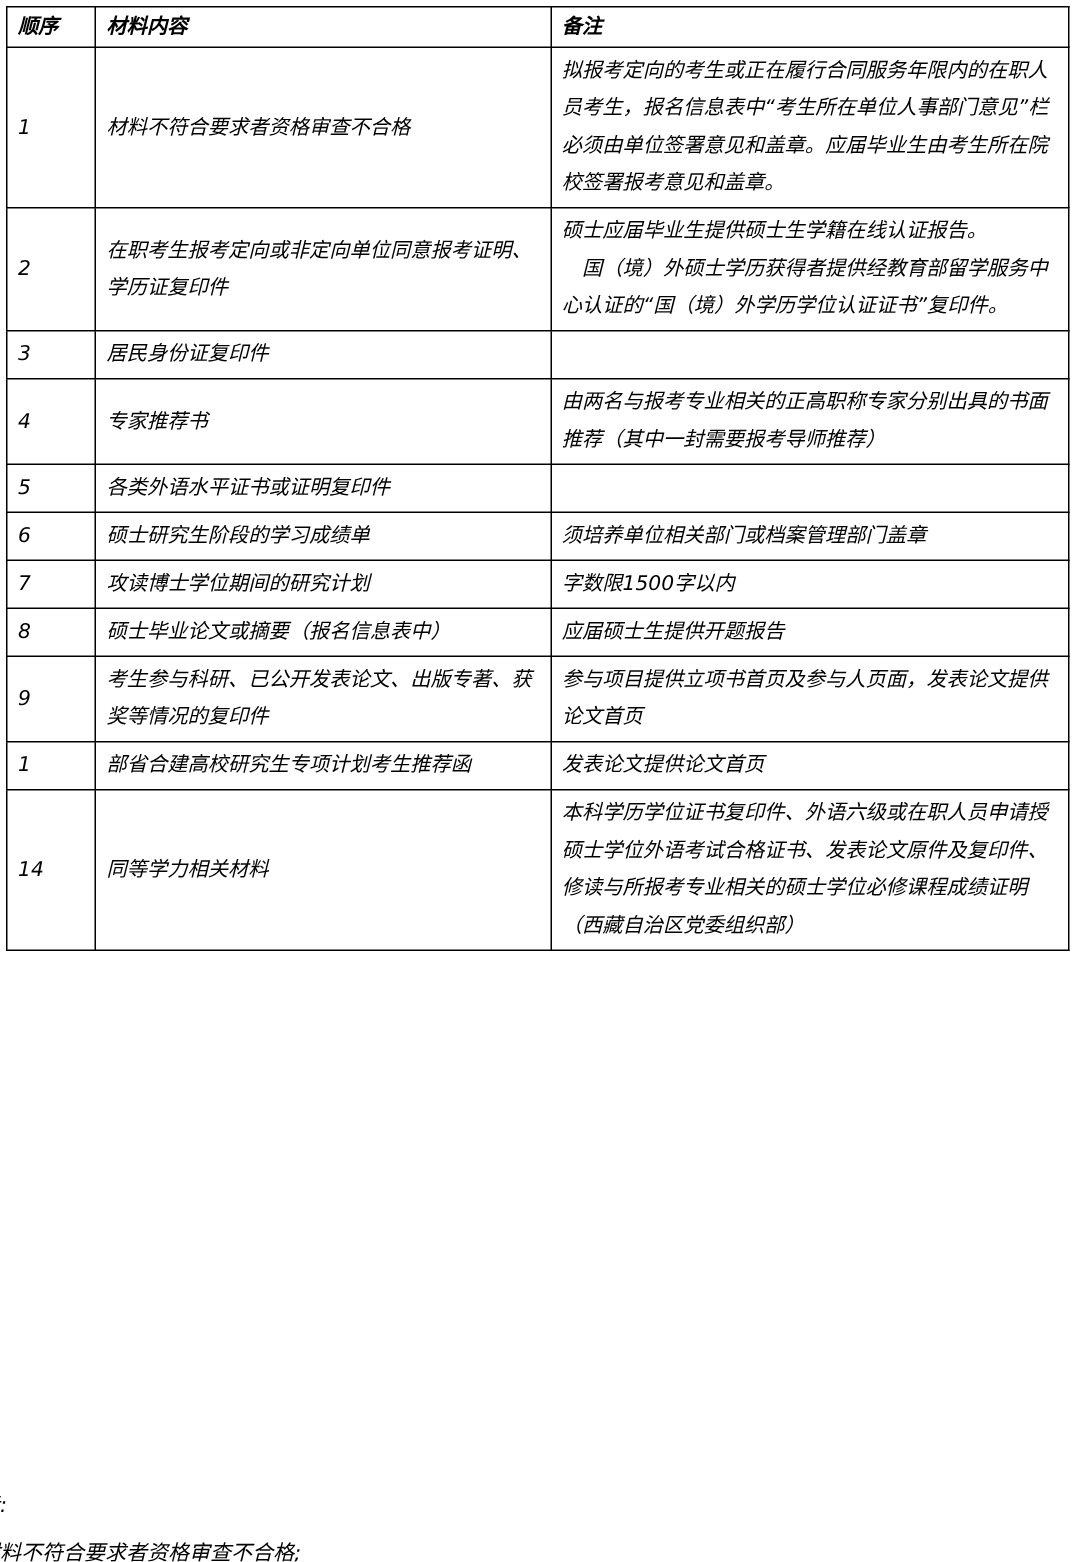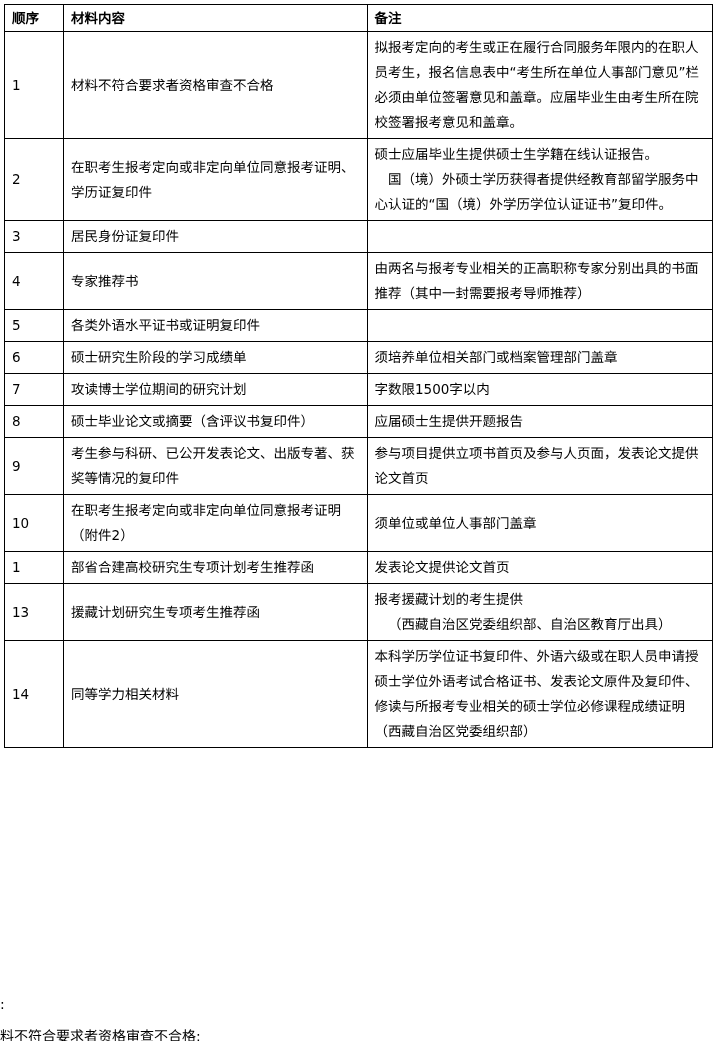--- a/index.html
+++ b/index.html
@@ -16,20 +16,21 @@
     color: #000000;
     position: relative;
   }
 
   .page {
     position: absolute;
     left: 0;
     top: 0;
     width: 719px;
     height: 1041px;
+    font-style: italic;
   }
 
   
   .materials-table {
     position: absolute;
     left: 4px;
     top: 4px;
     width: 709px;
     border-collapse: collapse;
     table-layout: fixed;
@@ -140,52 +141,37 @@
         </tr>
         <tr>
           <td class="cell-seq">7</td>
           <td class="cell-mat">攻读博士学位期间的研究计划</td>
           <td class="cell-note">
             <span class="note-line">字数限1500字以内</span>
           </td>
         </tr>
         <tr>
           <td class="cell-seq">8</td>
-          <td class="cell-mat">硕士毕业论文或摘要（含评议书复印件）</td>
+          <td class="cell-mat">硕士毕业论文或摘要（报名信息表中）</td>
           <td class="cell-note">
             <span class="note-line">应届硕士生提供开题报告</span>
           </td>
         </tr>
         <tr>
           <td class="cell-seq">9</td>
           <td class="cell-mat">考生参与科研、已公开发表论文、出版专著、获奖等情况的复印件</td>
           <td class="cell-note">
             <span class="note-line">参与项目提供立项书首页及参与人页面，发表论文提供论文首页</span>
           </td>
         </tr>
         <tr>
-          <td class="cell-seq">10</td>
-          <td class="cell-mat">在职考生报考定向或非定向单位同意报考证明（附件2）</td>
-          <td class="cell-note">
-            <span class="note-line">须单位或单位人事部门盖章</span>
-          </td>
-        </tr>
-        <tr>
           <td class="cell-seq">1</td>
           <td class="cell-mat">部省合建高校研究生专项计划考生推荐函</td>
           <td class="cell-note">
             <span class="note-line">发表论文提供论文首页</span>
-          </td>
-        </tr>
-        <tr>
-          <td class="cell-seq">13</td>
-          <td class="cell-mat">援藏计划研究生专项考生推荐函</td>
-          <td class="cell-note">
-            <span class="note-line">报考援藏计划的考生提供</span>
-            <span class="note-line indent">（西藏自治区党委组织部、自治区教育厅出具）</span>
           </td>
         </tr>
         <tr>
           <td class="cell-seq">14</td>
           <td class="cell-mat">同等学力相关材料</td>
           <td class="cell-note">
             <span class="note-line">本科学历学位证书复印件、外语六级或在职人员申请授硕士学位外语考试合格证书、发表论文原件及复印件、修读与所报考专业相关的硕士学位必修课程成绩证明（西藏自治区党委组织部）</span>
           </td>
         </tr>
       </tbody>

